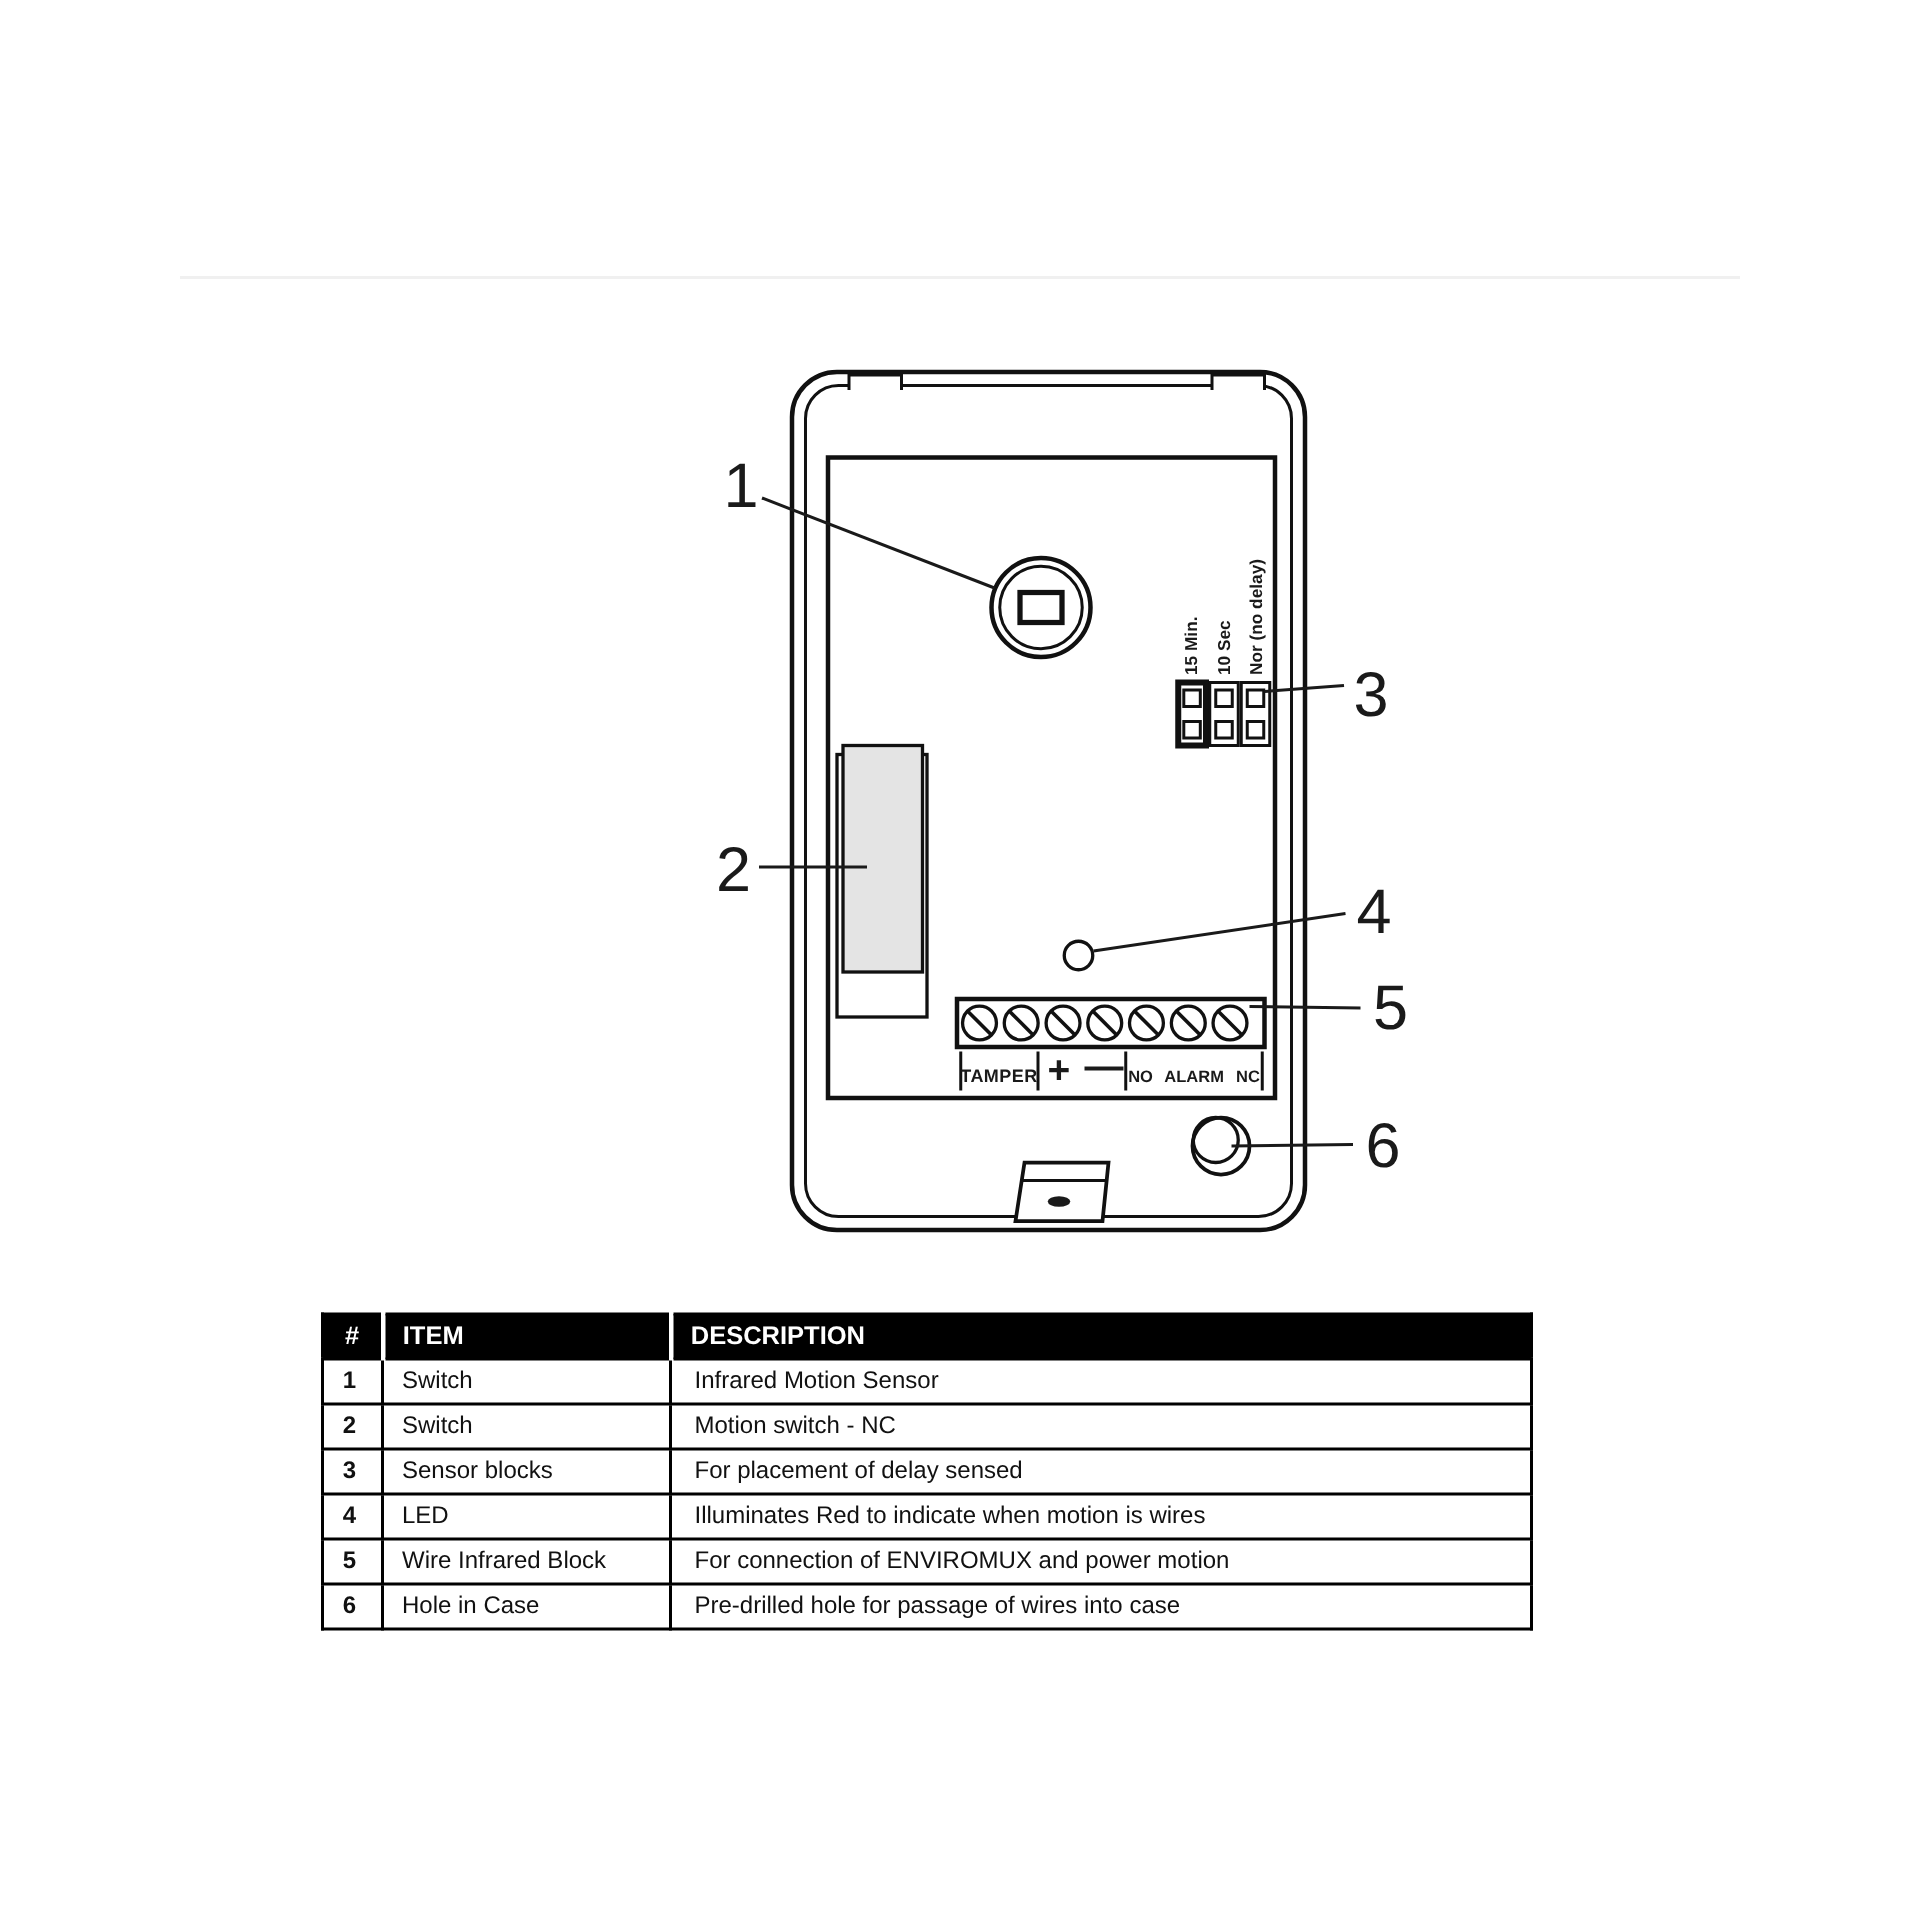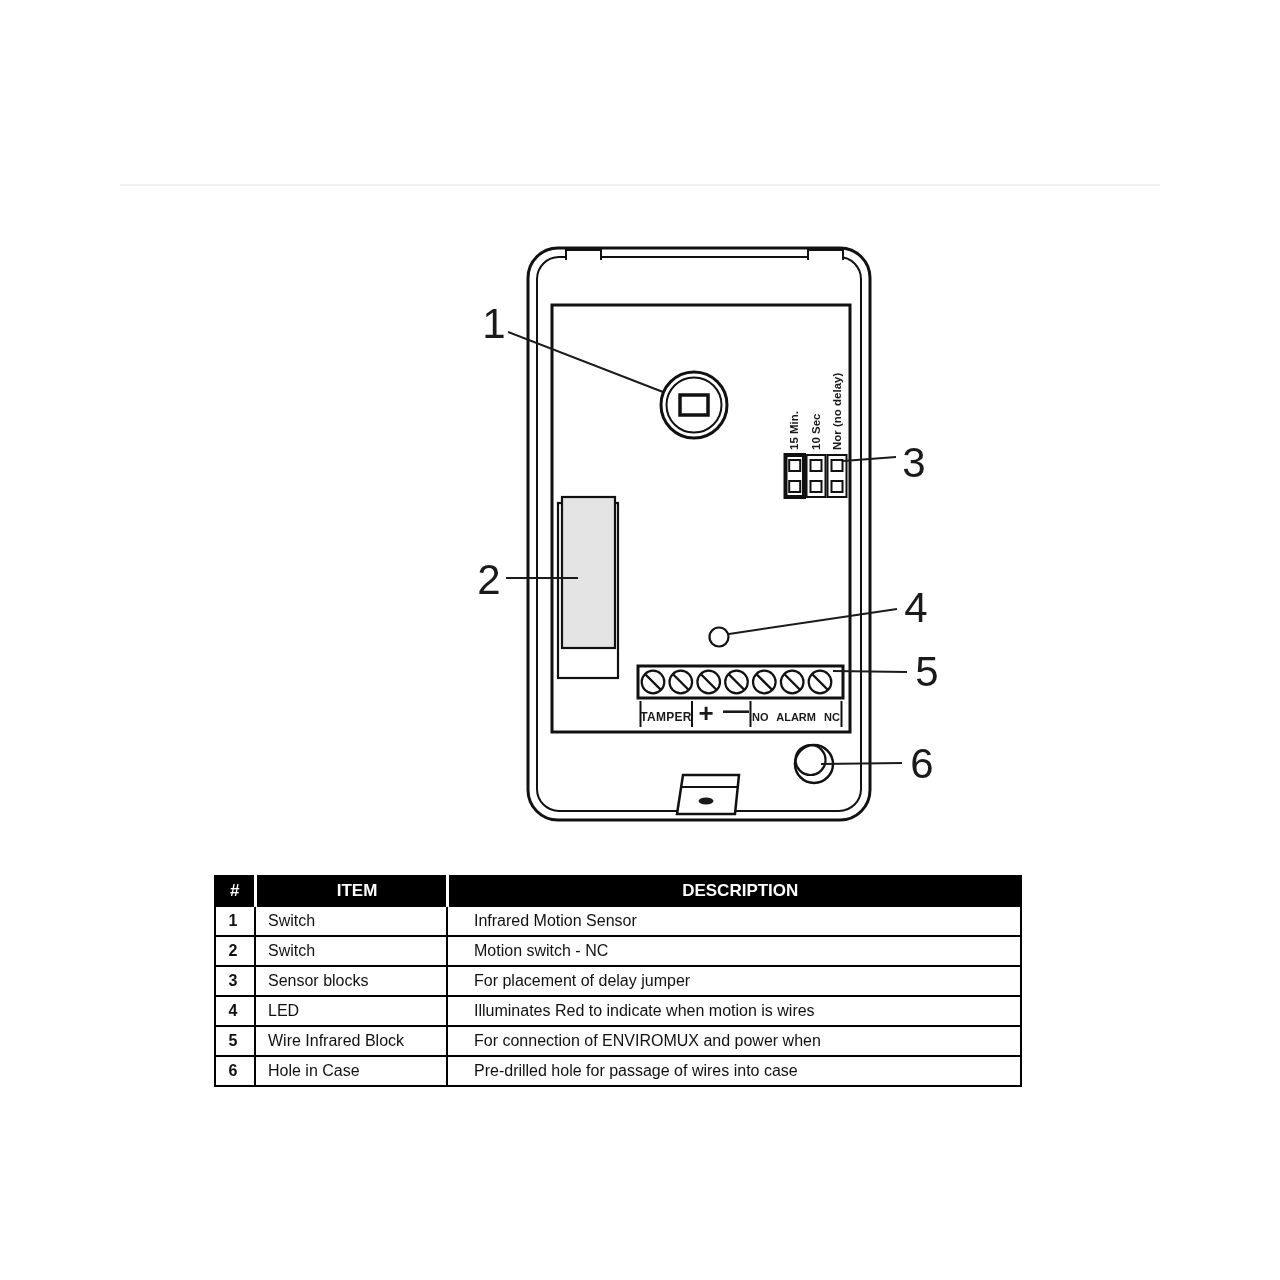--- a/index.html
+++ b/index.html
@@ -17,30 +17,30 @@
 
   .table-wrap { position:absolute; left:214px; top:875px; width:808px; }
   table.parts {
     border-collapse:collapse; table-layout:fixed; width:100%;
     font-size:16px; color:#111; border:2px solid #000;
   }
   table.parts col.c-num  { width:40px; }
   table.parts col.c-item { width:192px; }
   table.parts thead th {
     background:#000; color:#fff; font-size:17px; font-weight:bold;
-    text-align:center; height:26px; padding:1px 0 1px 12px;
+    text-align:left; height:26px; padding:1px 0 1px 12px;
   }
   table.parts thead th.h-num { text-align:center; padding-left:0; }
   table.parts thead th:not(:last-child){ border-right:3px solid #fff; }
   table.parts tbody td {
     border:2px solid #000; height:26px; padding:1px 4px 1px 12px;
     vertical-align:middle; background:#fff;
   }
   table.parts tbody td.num { text-align:center; font-weight:bold; padding-left:0; }
-  table.parts tbody td.desc { padding-left:26px; }
+  table.parts tbody td.desc { padding-left:15px; }
 </style>
 </head>
 <body>
 
 <div id="page">
 
   <svg width="1280" height="1280" viewBox="0 0 1280 1280">
 
     <line x1="120" y1="185" x2="1160" y2="185" stroke="#f0f0f0" stroke-width="2"></line>
 
@@ -166,31 +166,31 @@
           <td class="desc">Infrared Motion Sensor</td>
         </tr>
         <tr>
           <td class="num">2</td>
           <td class="item">Switch</td>
           <td class="desc">Motion switch - NC</td>
         </tr>
         <tr>
           <td class="num">3</td>
           <td class="item">Sensor blocks</td>
-          <td class="desc">For placement of delay jumper</td>
+          <td class="desc">For placement of delay sensed</td>
         </tr>
         <tr>
           <td class="num">4</td>
           <td class="item">LED</td>
           <td class="desc">Illuminates Red to indicate when motion is wires</td>
         </tr>
         <tr>
           <td class="num">5</td>
           <td class="item">Wire Infrared Block</td>
-          <td class="desc">For connection of ENVIROMUX and power when</td>
+          <td class="desc">For connection of ENVIROMUX and power motion</td>
         </tr>
         <tr>
           <td class="num">6</td>
           <td class="item">Hole in Case</td>
           <td class="desc">Pre-drilled hole for passage of wires into case</td>
         </tr>
       </tbody>
     </table>
   </div>
 

